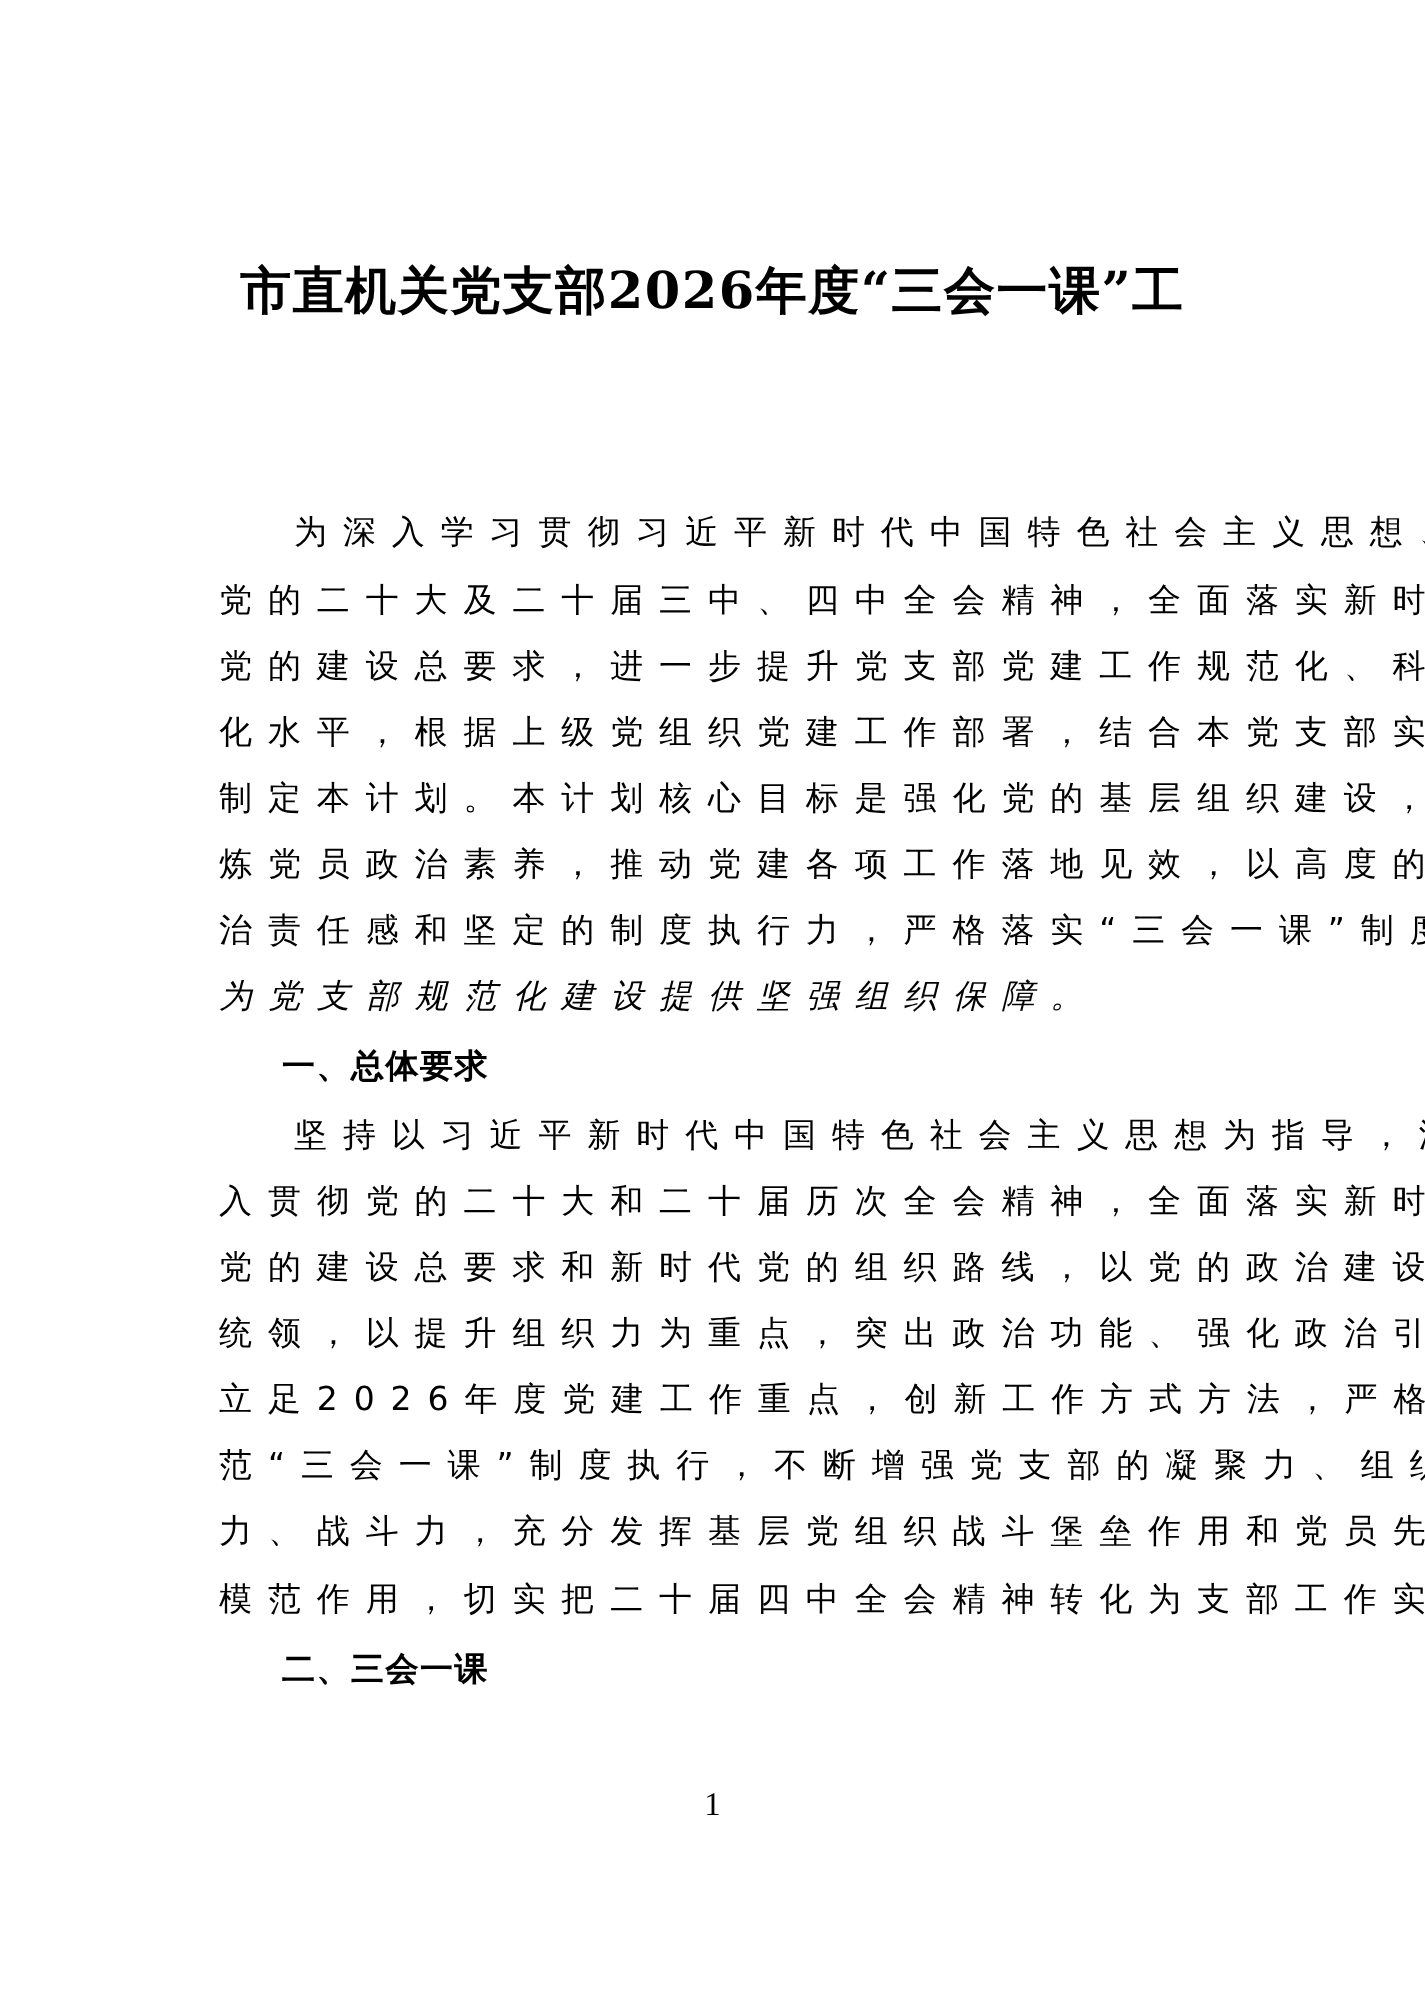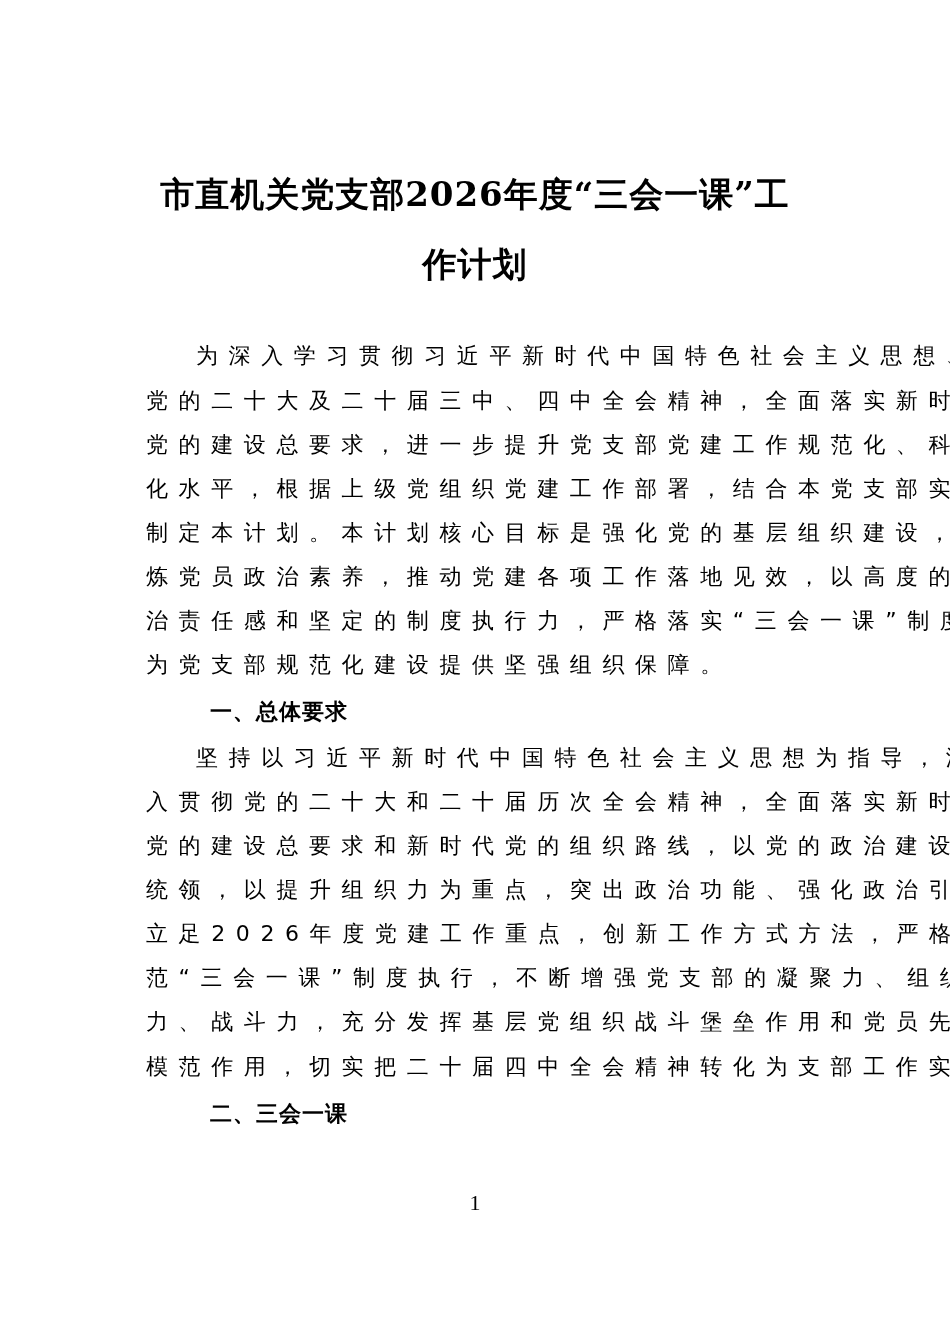--- a/index.html
+++ b/index.html
@@ -10,46 +10,45 @@
     font-family:"DejaVu Serif", "Liberation Serif", serif; font-weight:bold;
     font-size:34px; line-height:40px; letter-spacing:1px; white-space:nowrap;
   }
   .body-line {
     position:absolute; left:146px; width:670px;
     font-family:"DejaVu Sans", "Liberation Sans", sans-serif;
     font-size:22px; line-height:30px; letter-spacing:10.6px; white-space:nowrap;
   }
   .body-line.indent { left:196px; }
   .heading-line {
-    position:absolute; left:210px;
+    position:absolute; left:188px;
     font-family:"DejaVu Sans", "Liberation Sans", sans-serif; font-weight:bold;
     font-size:22px; line-height:30px; letter-spacing:1px; white-space:nowrap;
   }
   .page-number {
     position:absolute; left:0; width:950px; text-align:center;
     font-family:"Liberation Serif", "DejaVu Serif", serif; font-size:22px; line-height:30px;
   }
 </style>
 </head>
 <body>
 
 <div class="page">
 
   <div class="title-line" style="top:174px;">市直机关党支部2026年度“三会一课”工</div>
-  <div class="title-line" style="top:244px;">作计划</div>
 
   <div>
     <div class="body-line indent" style="top:341px;">为深入学习贯彻习近平新时代中国特色社会主义思想、</div>
     <div class="body-line" style="top:386px;">党的二十大及二十届三中、四中全会精神，全面落实新时代</div>
     <div class="body-line" style="top:430px;">党的建设总要求，进一步提升党支部党建工作规范化、科学</div>
     <div class="body-line" style="top:474px;">化水平，根据上级党组织党建工作部署，结合本党支部实际</div>
     <div class="body-line" style="top:518px;">制定本计划。本计划核心目标是强化党的基层组织建设，锤</div>
     <div class="body-line" style="top:562px;">炼党员政治素养，推动党建各项工作落地见效，以高度的政</div>
     <div class="body-line" style="top:606px;">治责任感和坚定的制度执行力，严格落实“三会一课”制度</div>
-    <div class="body-line" style="top:650px;">为党支部规范化建设提供坚强组织保障。</div>
+    <div class="body-line" style="top:650px;font-style:italic;">为党支部规范化建设提供坚强组织保障。</div>
   </div>
 
   <div class="heading-line" style="top:697px;">一、总体要求</div>
 
   <div>
     <div class="body-line indent" style="top:743px;">坚持以习近平新时代中国特色社会主义思想为指导，深</div>
     <div class="body-line" style="top:787px;">入贯彻党的二十大和二十届历次全会精神，全面落实新时代</div>
     <div class="body-line" style="top:831px;">党的建设总要求和新时代党的组织路线，以党的政治建设为</div>
     <div class="body-line" style="top:875px;">统领，以提升组织力为重点，突出政治功能、强化政治引领</div>
     <div class="body-line" style="top:919px;">立足2026年度党建工作重点，创新工作方式方法，严格规</div>

